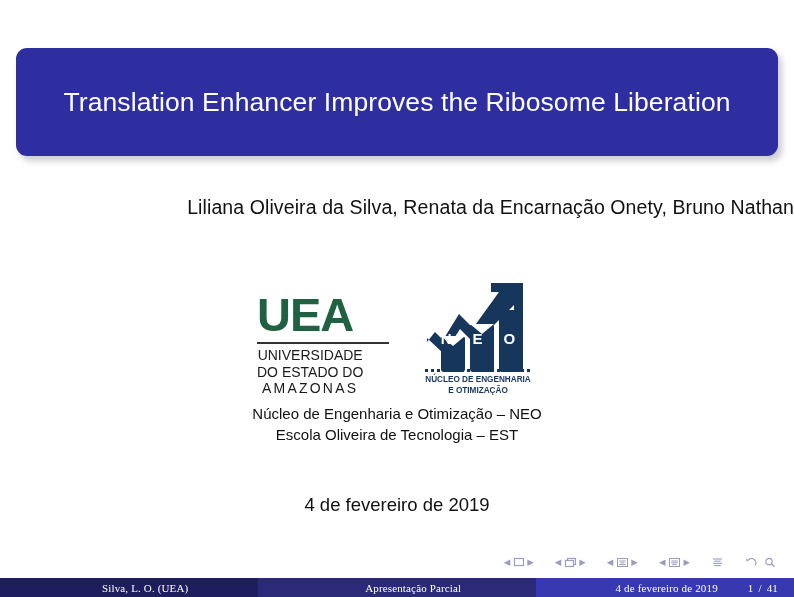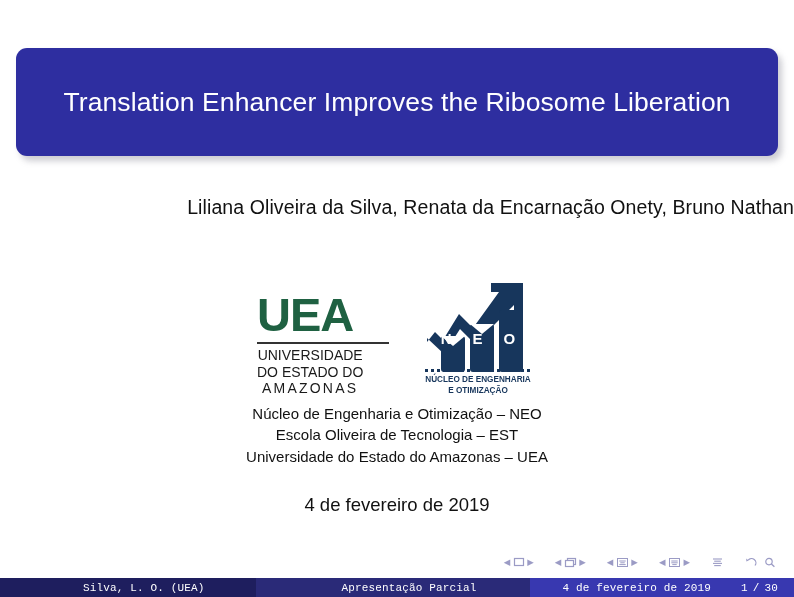--- a/index.html
+++ b/index.html
@@ -235,21 +235,21 @@
     width: 794px;
     height: 19px;
     display: flex;
   }
   .foot-seg {
     height: 19px;
     display: flex;
     align-items: center;
     justify-content: center;
     color: #ffffff;
-    font-family: Liberation Mono, monospace;
+    font-family: Liberation Serif, serif;
     font-size: 11px;
     letter-spacing: 0.15px;
     white-space: nowrap;
     box-sizing: border-box;
     padding-left: 32px;
   }
   .foot-left  { width: 265px; background: #1e1e5e; }
   .foot-mid   { width: 285px; background: #2a2a78; }
   .foot-right {
     width: 264px;
@@ -313,21 +313,20 @@
         <div>NÚCLEO DE ENGENHARIA</div>
         <div>E OTIMIZAÇÃO</div>
       </div>
     </div>
 
   </div>
 
   <div class="institution">
     <div>Núcleo de Engenharia e Otimização – NEO</div>
     <div>Escola Oliveira de Tecnologia – EST</div>
-    <div>Universidade do Estado do Amazonas – UEA</div>
   </div>
 
   <div class="date">4 de fevereiro de 2019</div>
 
   <div class="navsym">
 
     <div class="nav-group">
       <span class="nav-arrow">◀</span>
       <span class="nav-ico">
         <svg viewBox="0 0 12 10" width="12" height="10">
@@ -410,18 +409,18 @@
   </div>
 
   <div class="footer">
     <div class="foot-seg foot-left">Silva, L. O.  (UEA)</div>
     <div class="foot-seg foot-mid">Apresentação Parcial</div>
     <div class="foot-seg foot-right">
       <span>4 de fevereiro de 2019</span>
       <span class="foot-page">
         <span>1</span>
         <span>/</span>
-        <span>30</span>
+        <span>41</span>
       </span>
     </div>
   </div>
 
 </div>
 
 </body></html>

